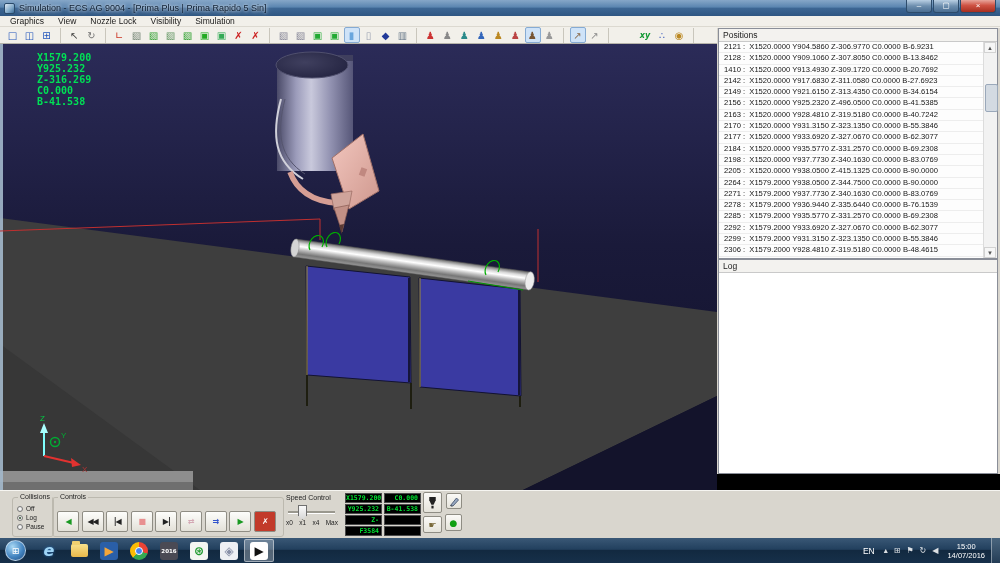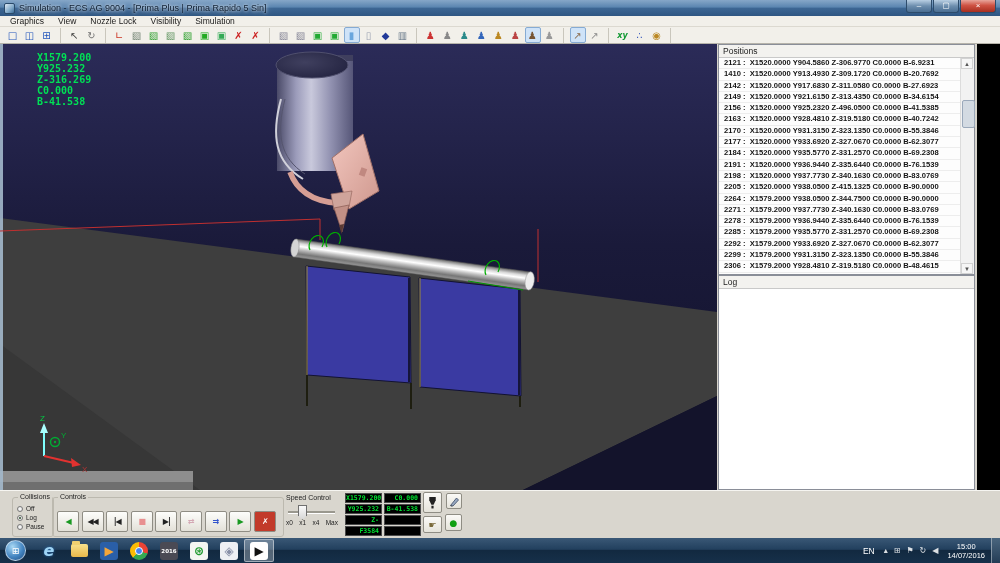--- a/index.html
+++ b/index.html
@@ -30,27 +30,27 @@
   .tb-icon{width:14px;height:14px;margin:0 .5px;display:flex;align-items:center;justify-content:center;
     font:10px "DejaVu Sans",sans-serif;border:1px solid transparent;border-radius:2px;}
   .tb-icon.sel{background:#cfe3f8;border-color:#86abd3;}
   .tb-icon.txt{font-size:8px;font-weight:bold;font-style:italic;}
   
   #viewport{position:absolute;left:0;top:44px;width:717px;height:446px;background:#10102a;}
   #viewport svg{position:absolute;left:0;top:0;}
   #hud{position:absolute;left:37px;top:8px;font:bold 10px "DejaVu Sans Mono",monospace;
     color:#00e055;line-height:11px;}
   
-  #sidecol{position:absolute;left:717px;top:44px;width:260px;height:446px;background:#d8d5cd;}
+  #sidecol{position:absolute;left:717px;top:28px;width:283px;height:446px;background:#d8d5cd;}
   .panel{position:absolute;left:1px;right:2px;border:1px solid #8a8e98;background:#fbfbfb;}
   #positions-panel{top:0;height:229px;}
   #log-panel{top:231px;height:213px;}
   .panel-header{height:12px;line-height:12px;background:#f3f2ef;border-bottom:1px solid #c9c9c9;
     font-size:8.5px;color:#222;padding:0 4px;}
-  #pos-list{position:absolute;top:13px;left:0;right:13px;bottom:0;overflow:hidden;background:#fdfdfd;font-weight:bold;}
+  #pos-list{position:absolute;top:13px;left:0;right:13px;bottom:0;overflow:hidden;background:#fdfdfd;}
   .pos-row{height:10.3px;line-height:10.4px;font-size:7.6px;color:#151515;padding-left:5px;
     border-bottom:1px solid #ededed;white-space:pre;}
   #pos-scroll{position:absolute;top:13px;right:0;width:13px;bottom:0;background:#f2f2f2;border-left:1px solid #dcdcdc;}
   .sb-btn{position:absolute;left:0;width:12px;height:11px;background:#f6f6f6;border:1px solid #d2d2d2;
     font-size:6px;color:#555;text-align:center;line-height:10px;box-sizing:border-box;}
   .sb-up{top:0;}.sb-down{bottom:0;}
   #sb-thumb{position:absolute;left:1px;top:42px;width:11px;height:26px;background:#d3dae2;
     border:1px solid #9aa8ba;border-radius:2px;}
   #log-body{position:absolute;top:13px;left:0;right:0;bottom:0;background:#fff;}
   
@@ -169,21 +169,21 @@
       <span class="tb-icon" style="color: rgb(187, 136, 34);">♟</span>
       <span class="tb-icon" style="color: rgb(187, 68, 68);">♟</span>
       <span class="tb-icon sel" style="color: rgb(119, 85, 51);">♟</span>
       <span class="tb-icon" style="color: rgb(153, 153, 153);">♟</span>
     </div>
     <div class="tb-group">
       <span class="tb-icon sel" style="color: rgb(136, 102, 68);">↗</span>
       <span class="tb-icon" style="color: rgb(136, 136, 136);">↗</span>
     </div>
     <div class="tb-group">
-      <span class="tb-icon txt" style="color: rgb(17, 153, 51);">xy</span>
+      <span class="tb-icon txt" style="color: rgb(17, 153, 51); margin-left: 23px;">xy</span>
       <span class="tb-icon" style="color: rgb(51, 85, 187);">∴</span>
       <span class="tb-icon" style="color: rgb(187, 136, 34);">◉</span>
     </div>
   </div>
 
 <div id="viewport">
   <svg width="717" height="446" viewBox="0 0 717 446">
     <defs>
       <linearGradient id="sky" x1="0" y1="0" x2="0" y2="1">
         <stop offset="0" stop-color="#2b2b58"></stop>
@@ -279,29 +279,29 @@
       <div>C0.000</div>
       <div>B-41.538</div>
     </div>
 </div>
 
 <div id="sidecol">
   <div class="panel" id="positions-panel">
     <div class="panel-header">Positions</div>
     <div id="pos-list">
         <div class="pos-row">2121 :  X1520.0000 Y904.5860 Z-306.9770 C0.0000 B-6.9231</div>
+        <div class="pos-row">2128 :  X1520.0000 Y909.1060 Z-307.8050 C0.0000 B-13.8462</div>
         <div class="pos-row">1410 :  X1520.0000 Y913.4930 Z-309.1720 C0.0000 B-20.7692</div>
         <div class="pos-row">2142 :  X1520.0000 Y917.6830 Z-311.0580 C0.0000 B-27.6923</div>
         <div class="pos-row">2149 :  X1520.0000 Y921.6150 Z-313.4350 C0.0000 B-34.6154</div>
         <div class="pos-row">2156 :  X1520.0000 Y925.2320 Z-496.0500 C0.0000 B-41.5385</div>
         <div class="pos-row">2163 :  X1520.0000 Y928.4810 Z-319.5180 C0.0000 B-40.7242</div>
         <div class="pos-row">2170 :  X1520.0000 Y931.3150 Z-323.1350 C0.0000 B-55.3846</div>
         <div class="pos-row">2177 :  X1520.0000 Y933.6920 Z-327.0670 C0.0000 B-62.3077</div>
         <div class="pos-row">2184 :  X1520.0000 Y935.5770 Z-331.2570 C0.0000 B-69.2308</div>
-        <div class="pos-row">2191 :  X1520.0000 Y936.9440 Z-335.6440 C0.0000 B-76.1539</div>
         <div class="pos-row">2198 :  X1520.0000 Y937.7730 Z-340.1630 C0.0000 B-83.0769</div>
         <div class="pos-row">2205 :  X1520.0000 Y938.0500 Z-415.1325 C0.0000 B-90.0000</div>
         <div class="pos-row">2264 :  X1579.2000 Y938.0500 Z-344.7500 C0.0000 B-90.0000</div>
         <div class="pos-row">2271 :  X1579.2000 Y937.7730 Z-340.1630 C0.0000 B-83.0769</div>
         <div class="pos-row">2278 :  X1579.2000 Y936.9440 Z-335.6440 C0.0000 B-76.1539</div>
         <div class="pos-row">2285 :  X1579.2000 Y935.5770 Z-331.2570 C0.0000 B-69.2308</div>
         <div class="pos-row">2292 :  X1579.2000 Y933.6920 Z-327.0670 C0.0000 B-62.3077</div>
         <div class="pos-row">2299 :  X1579.2000 Y931.3150 Z-323.1350 C0.0000 B-55.3846</div>
         <div class="pos-row">2306 :  X1579.2000 Y928.4810 Z-319.5180 C0.0000 B-48.4615</div>
       </div>

